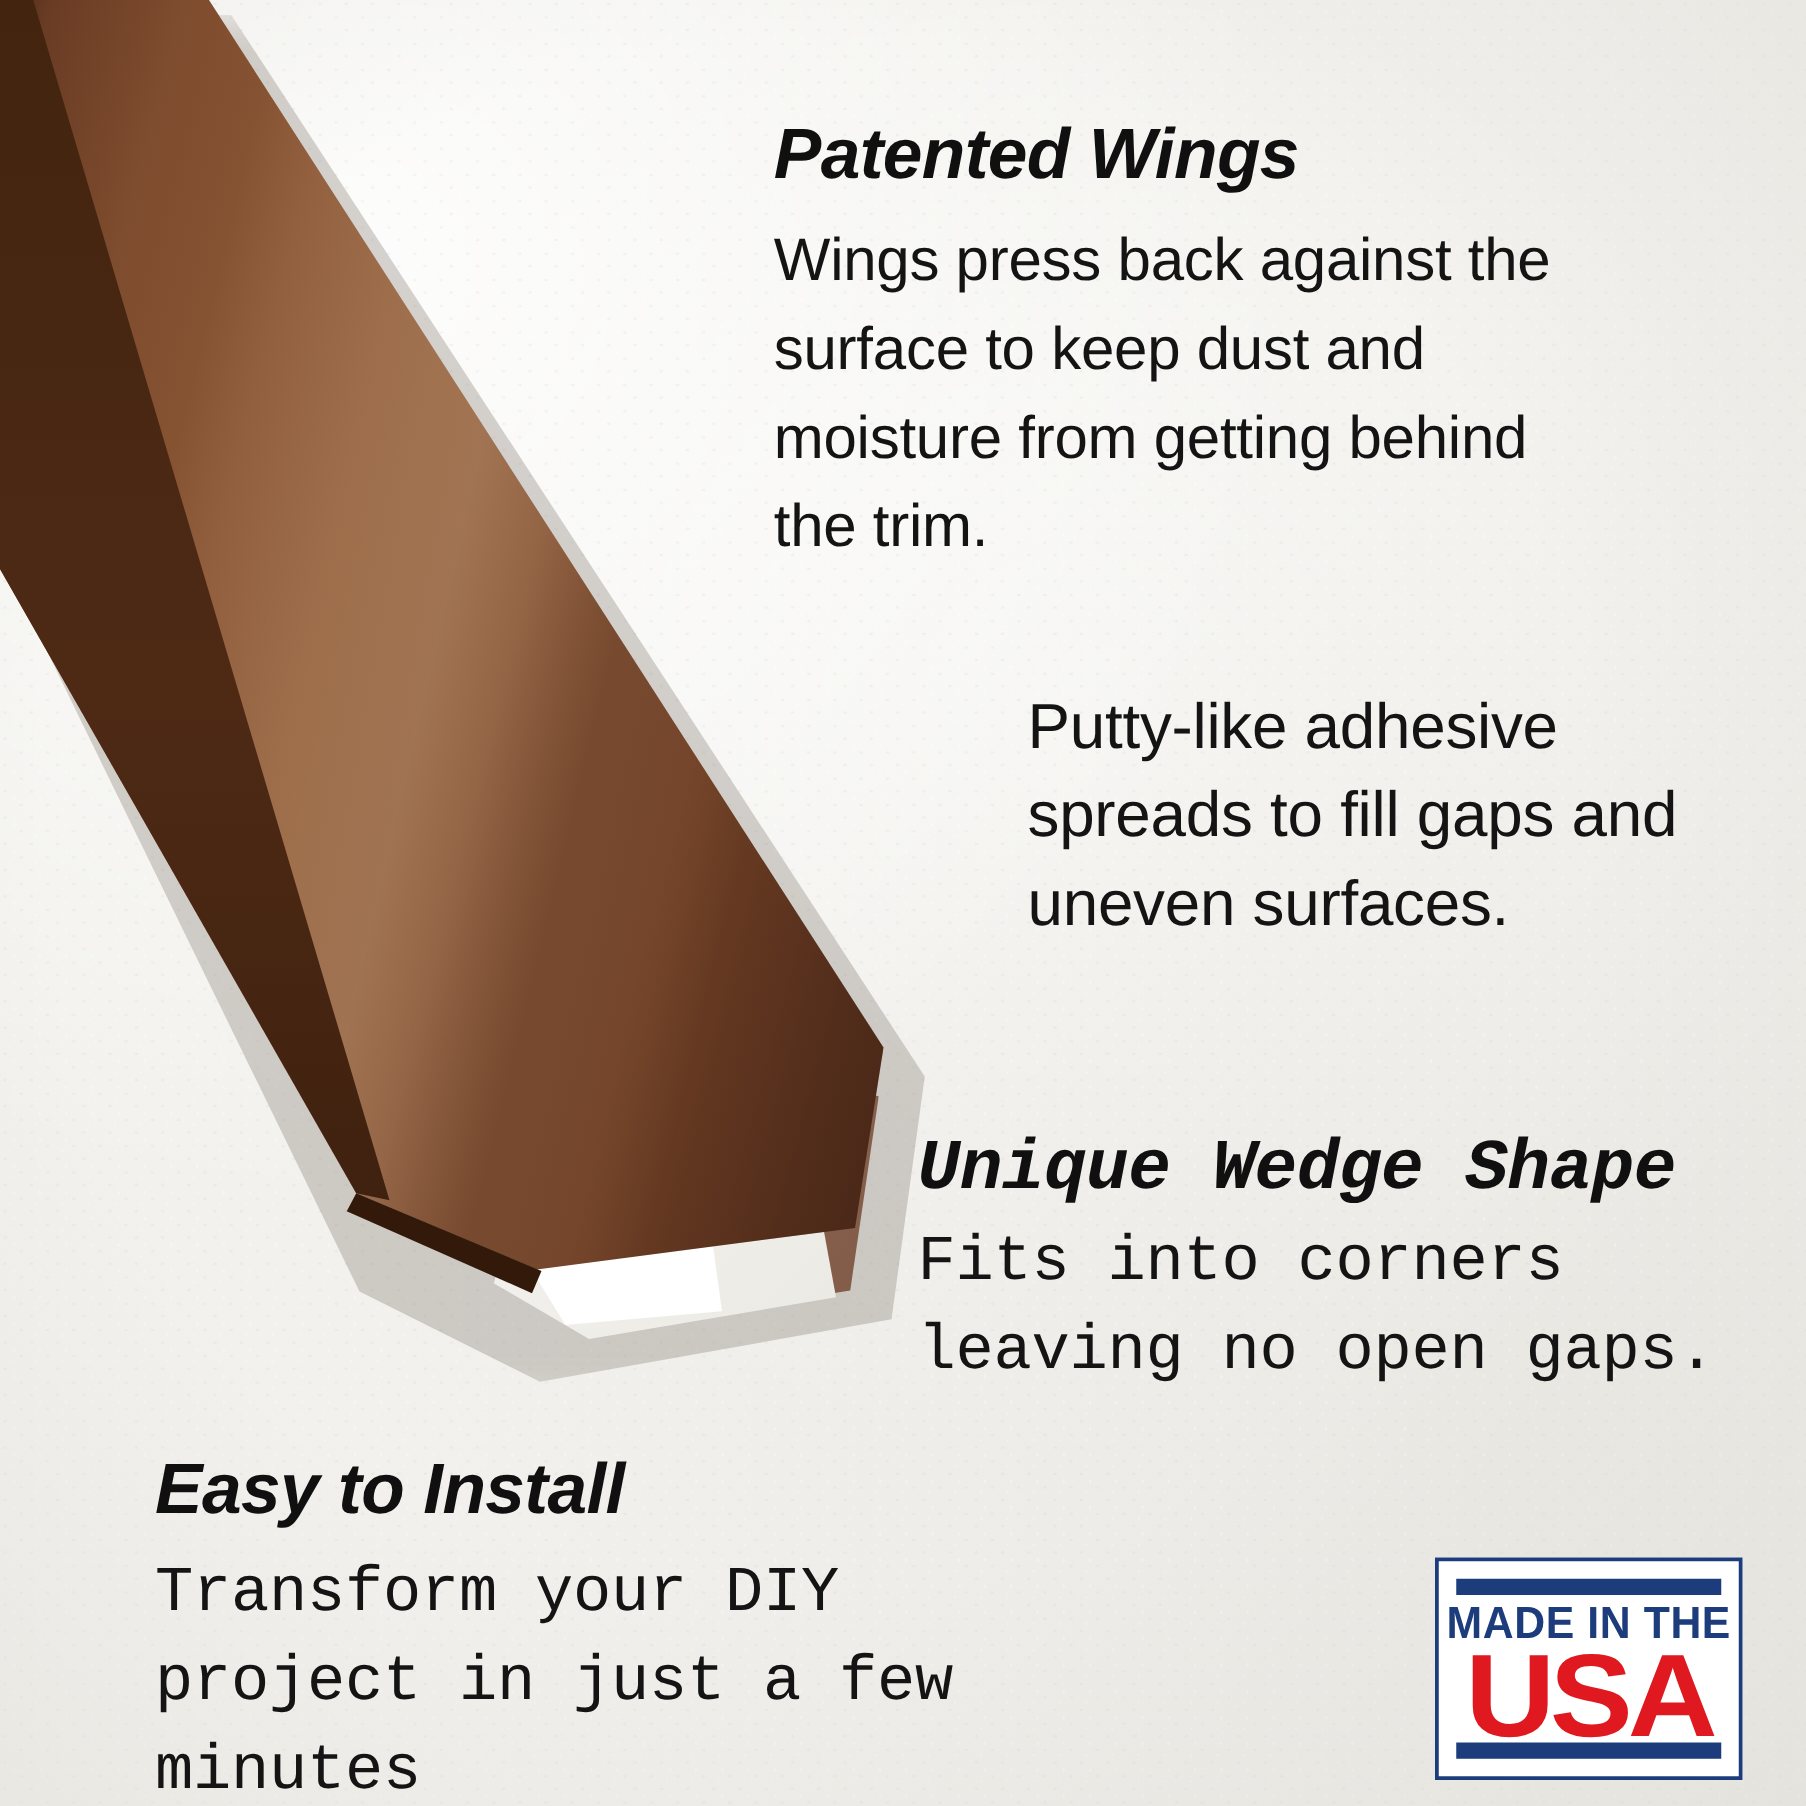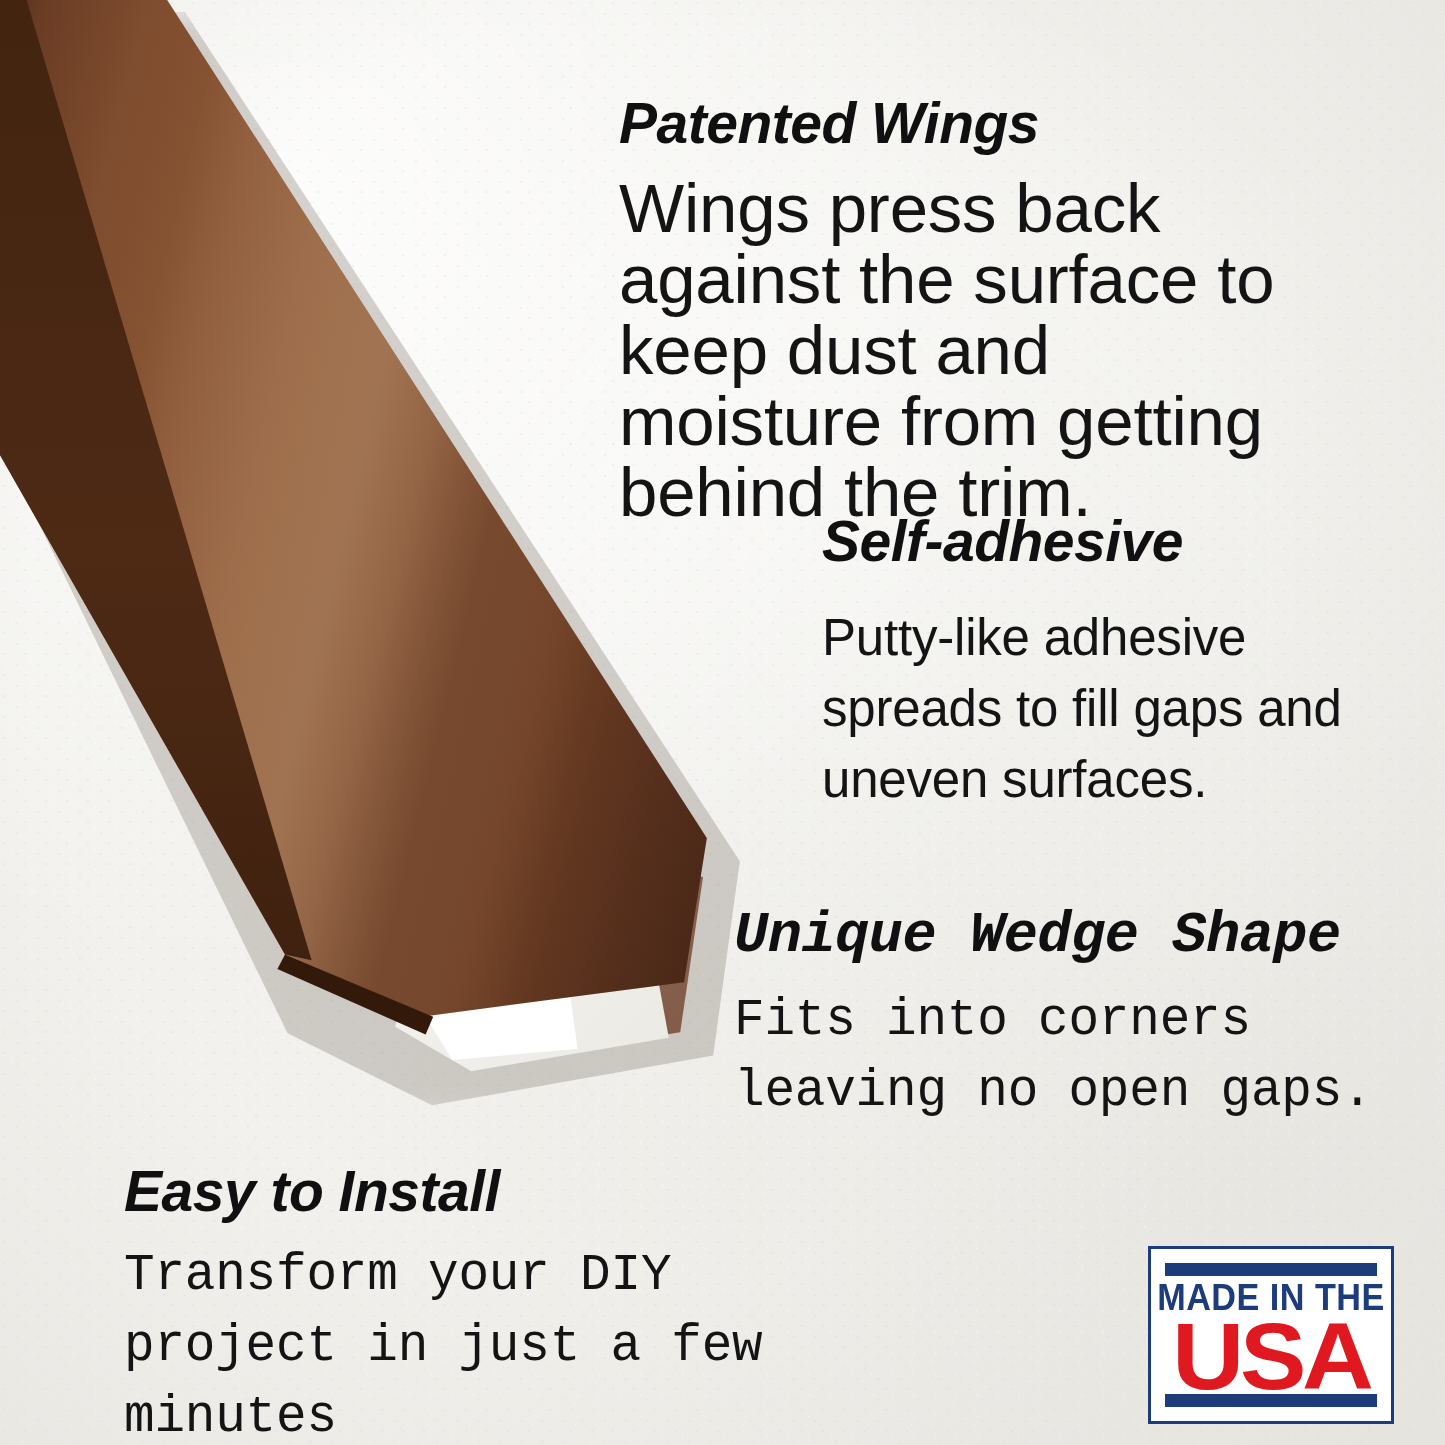--- a/index.html
+++ b/index.html
@@ -163,29 +163,29 @@
     line-height: 1.0;
   }
   .body {
     color: #141414;
     font-weight: normal;
     letter-spacing: -0.2px;
   }
 
   #blk-wings { left: 619px; top: 68px; width: 660px; margin-top: 27px; }
   #blk-wings .heading { font-size: 57px; }
-  #blk-wings .body { font-size: 69px; line-height: 71px; margin-top: 21px; }
+  #blk-wings .body { font-size: 48px; line-height: 71px; margin-top: 21px; }
 
   #blk-adhesive { left: 822px; top: 513px; width: 560px; }
   #blk-adhesive .heading { font-size: 57px; }
   #blk-adhesive .body { font-size: 51px; line-height: 71px; margin-top: 32px; }
 
   #blk-wedge { left: 734px; top: 908px; width: 670px; font-family: Liberation Mono, monospace; }
   #blk-wedge .heading { font-size: 57px; }
-  #blk-wedge .body { font-size: 51px; line-height: 71px; margin-top: 20px; }
+  #blk-wedge .body { font-size: 51px; line-height: 71px; margin-top: 10px; }
 
   #blk-install { left: 76px; top: 1163px; width: 680px; margin-left: 48px; }
   #blk-install .heading { font-size: 57px; }
   #blk-install .body { font-size: 51px; line-height: 71px; margin-top: 20px; font-family: Liberation Mono, monospace; }
 
   
   .badge {
     position: absolute;
     left: 1148px;
     top: 1246px;
@@ -251,21 +251,20 @@
     <div class="strip-edge-left"></div>
     <div class="strip-edge-bottom"></div>
   </div>
 
   <div class="block" id="blk-wings">
     <div class="heading">Patented Wings</div>
     <div class="body">Wings press back against the surface to keep dust and moisture from getting behind the trim.</div>
   </div>
 
   <div class="block" id="blk-adhesive">
-    <div class="heading">Self-adhesive</div>
     <div class="body">Putty-like adhesive spreads to fill gaps and uneven surfaces.</div>
   </div>
 
   <div class="block" id="blk-wedge">
     <div class="heading">Unique Wedge Shape</div>
     <div class="body">Fits into corners leaving no open gaps.</div>
   </div>
 
   <div class="block" id="blk-install">
     <div class="heading">Easy to Install</div>

